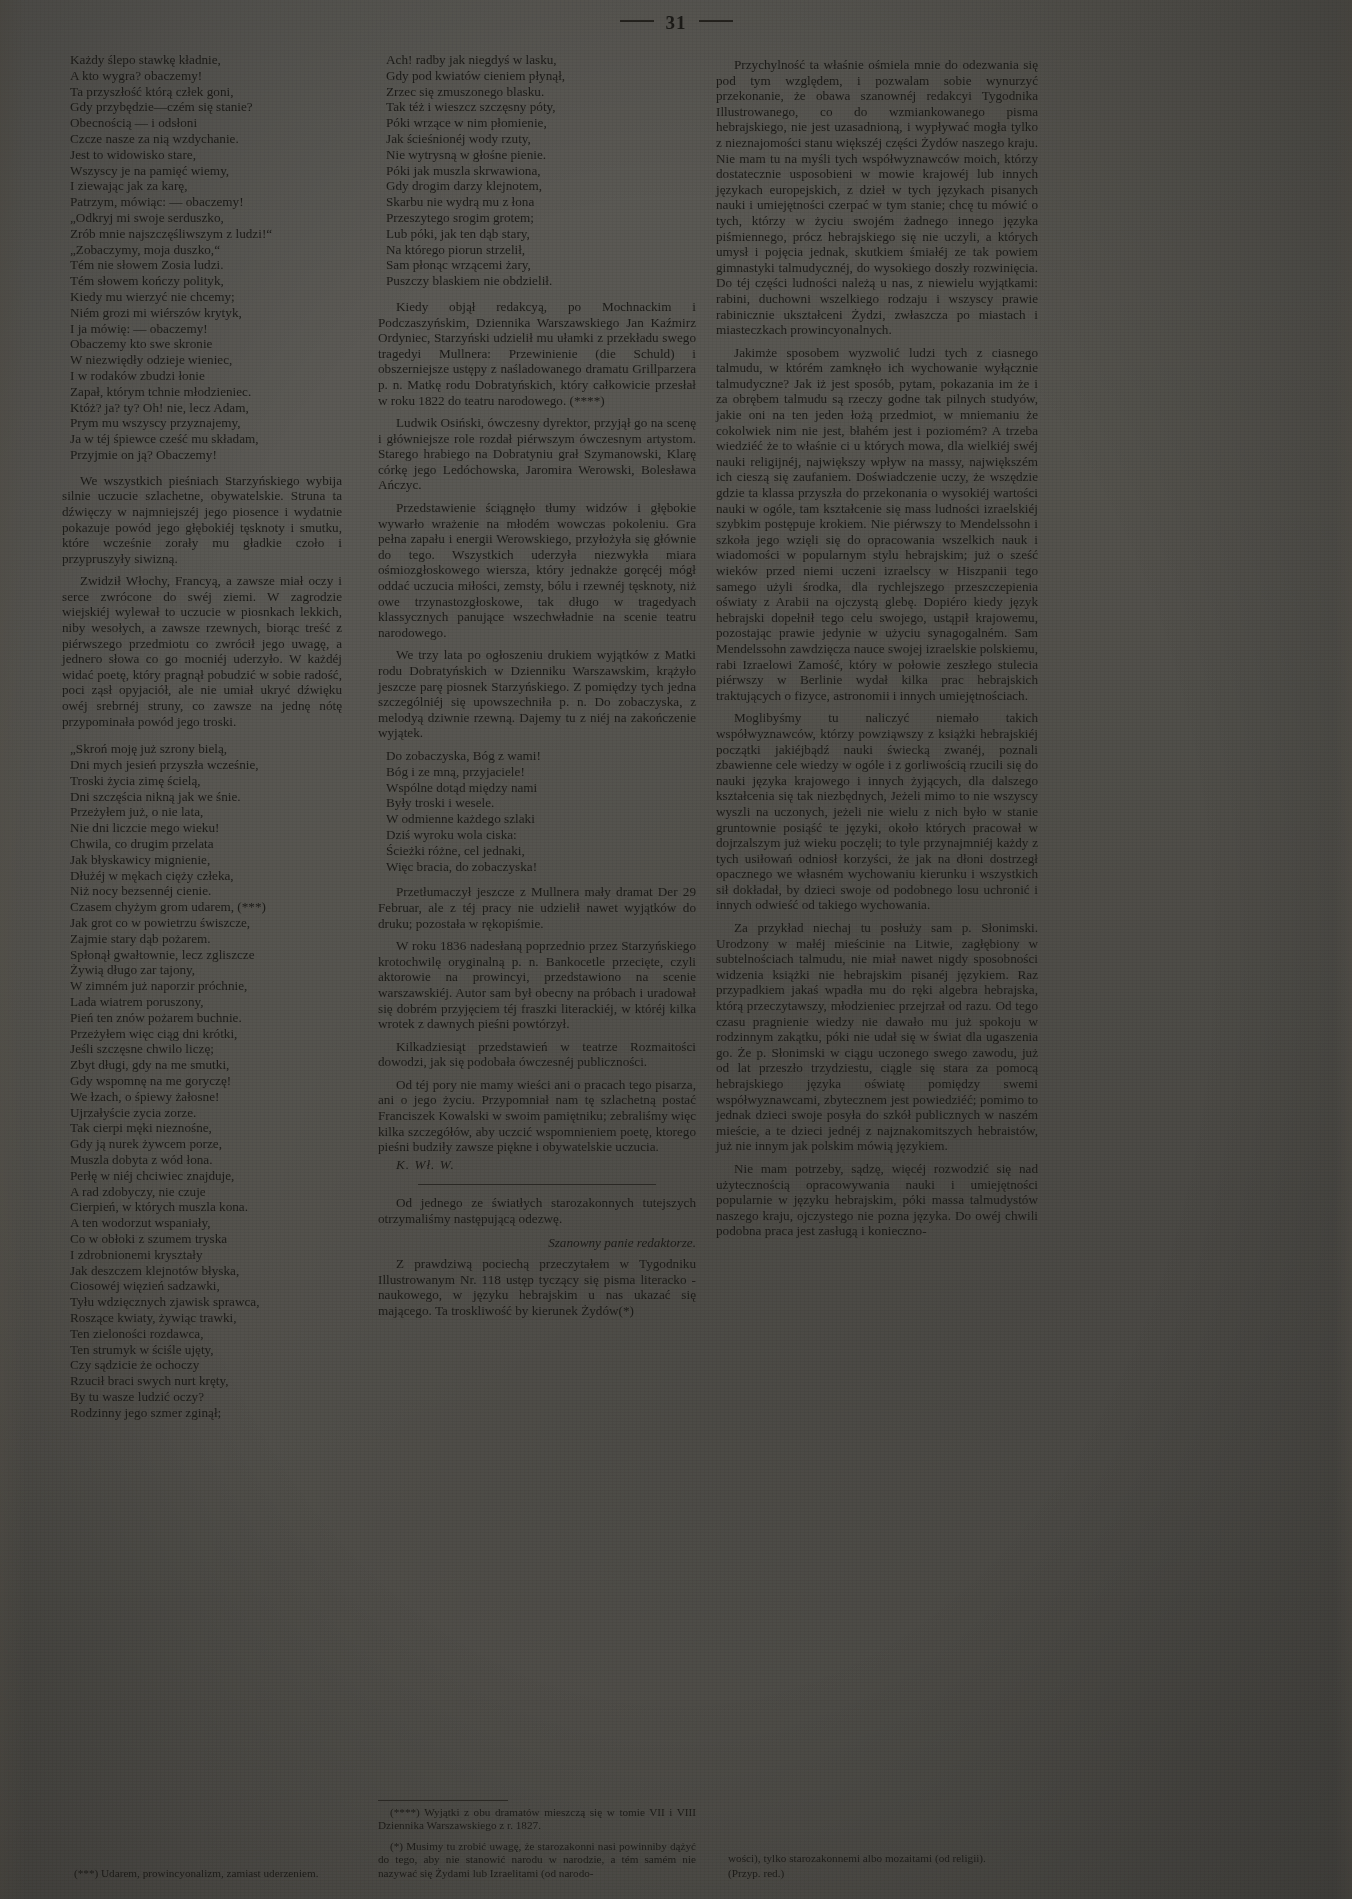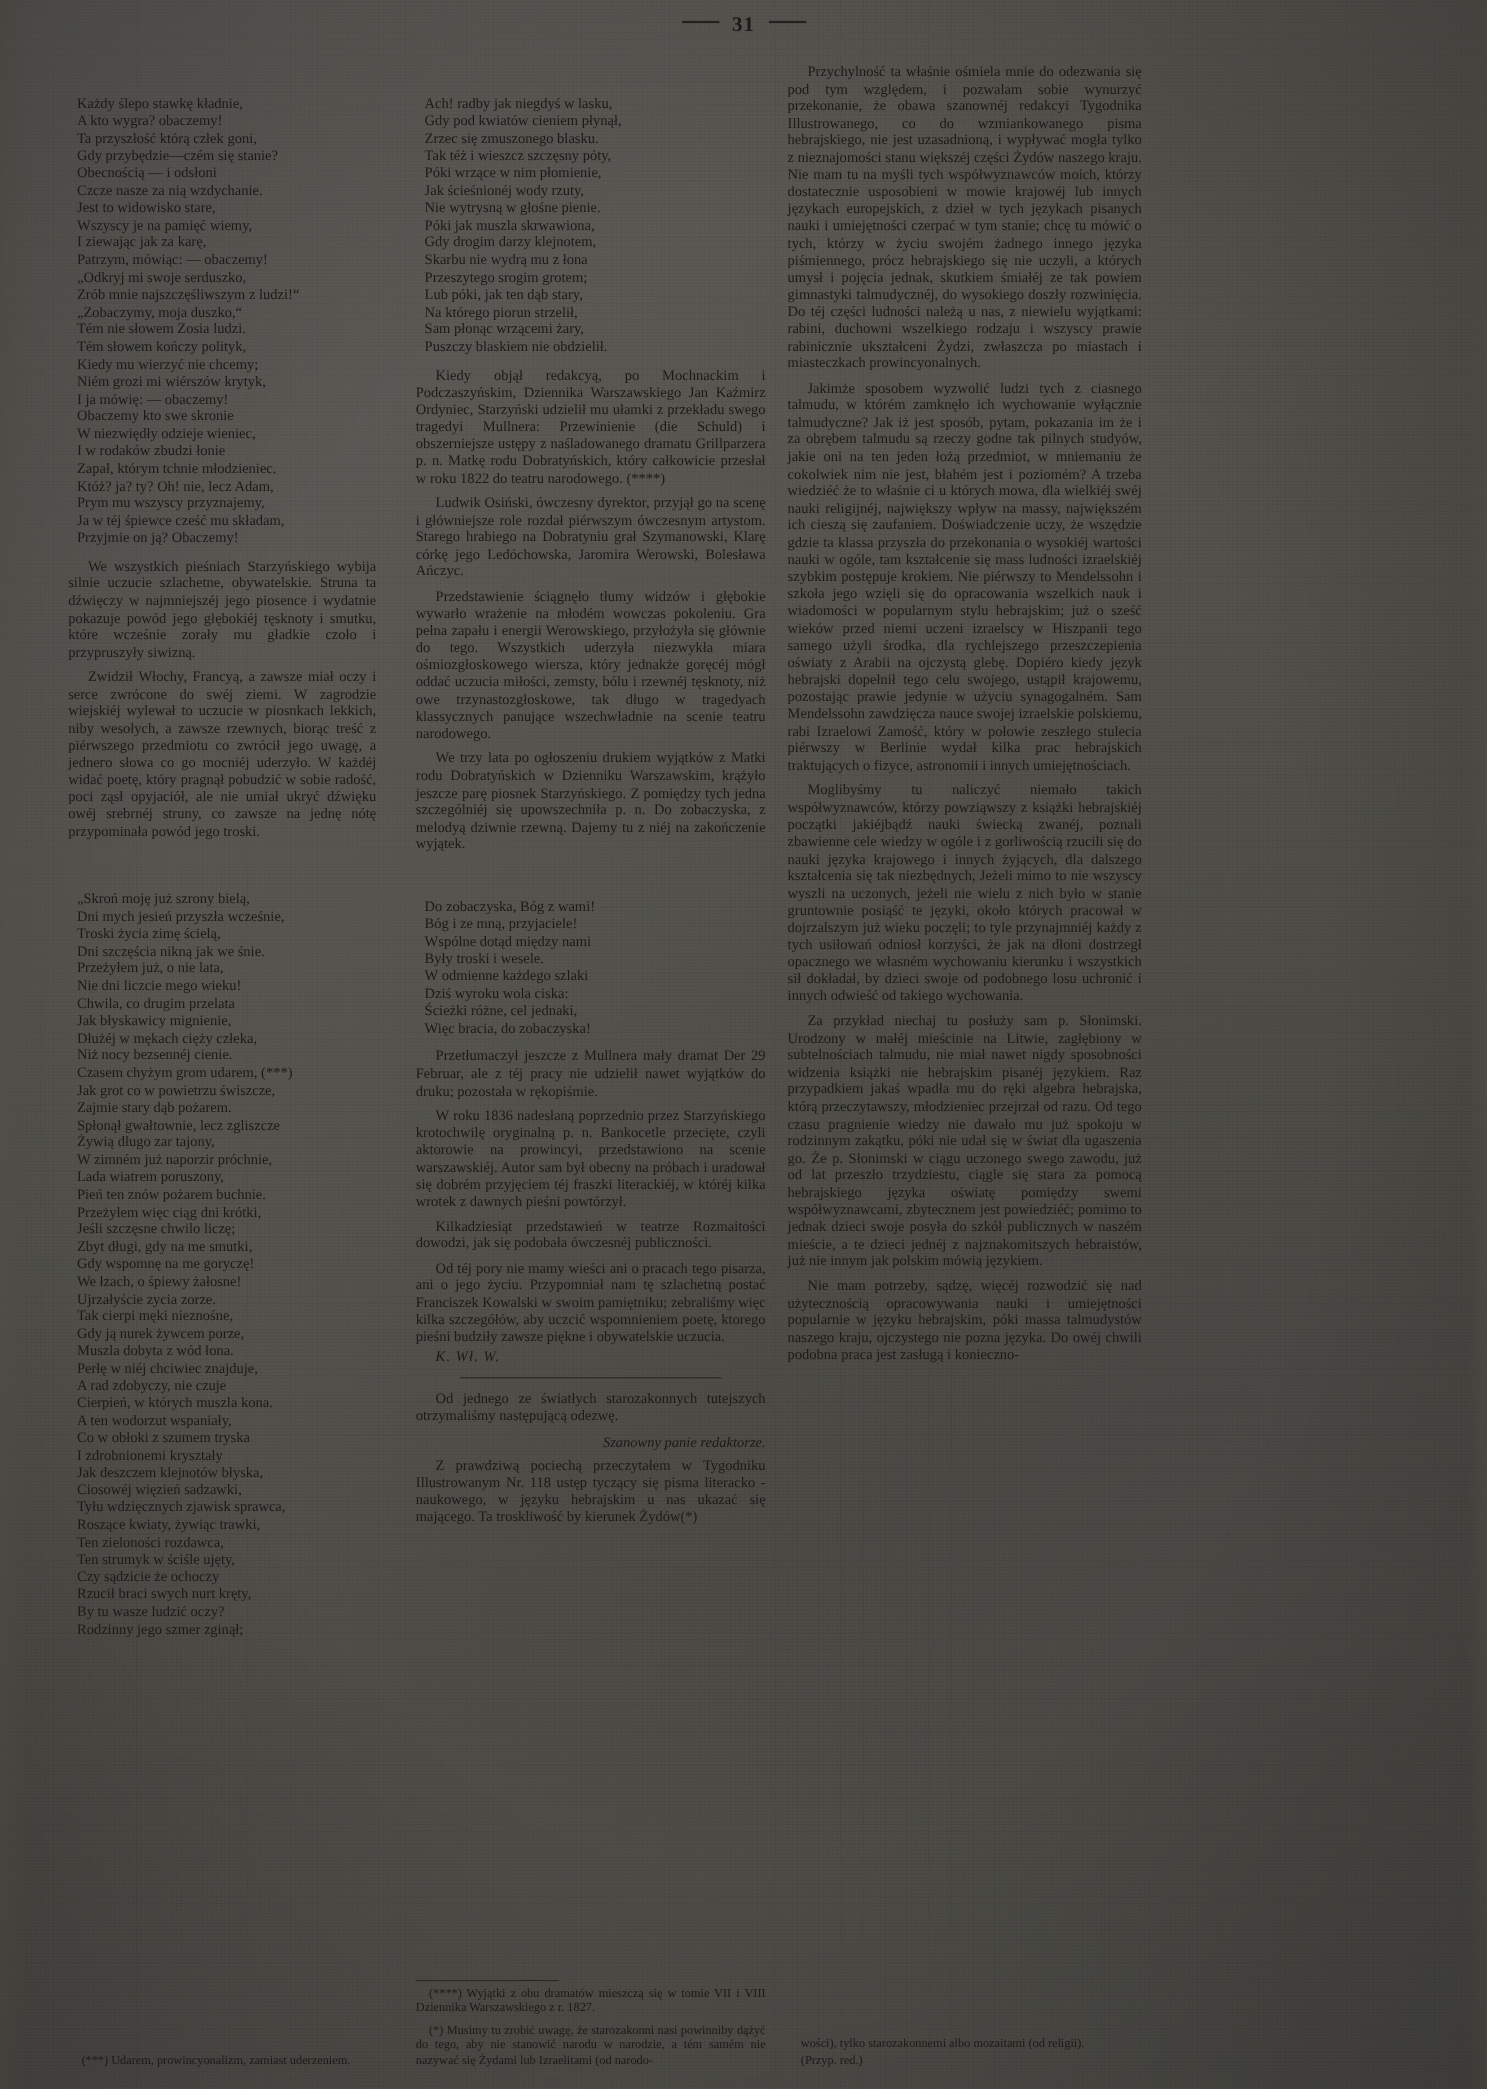--- a/index.html
+++ b/index.html
@@ -97,21 +97,21 @@
     margin: 0 0 2px 0;
     text-indent: 18px;
   }
   p.noind { text-indent: 0; }
   .verse {
     margin: 0 0 10px 0;
     padding-left: 6px;
     line-height: 15.8px;
   }
   .verse div { text-indent: 0; white-space: nowrap; }
-  .verse.quoted { padding-left: 8px; margin-top: 34px; }
+  .verse.quoted { padding-left: 8px; }
   .smallgap { height: 5px; }
   .right { text-align: left; text-indent: 0; }
   .sig {
     text-align: left;
     font-style: italic;
     letter-spacing: 1px;
   }
   hr.sep {
     border: none;
     border-top: 1px solid #2a2824;

